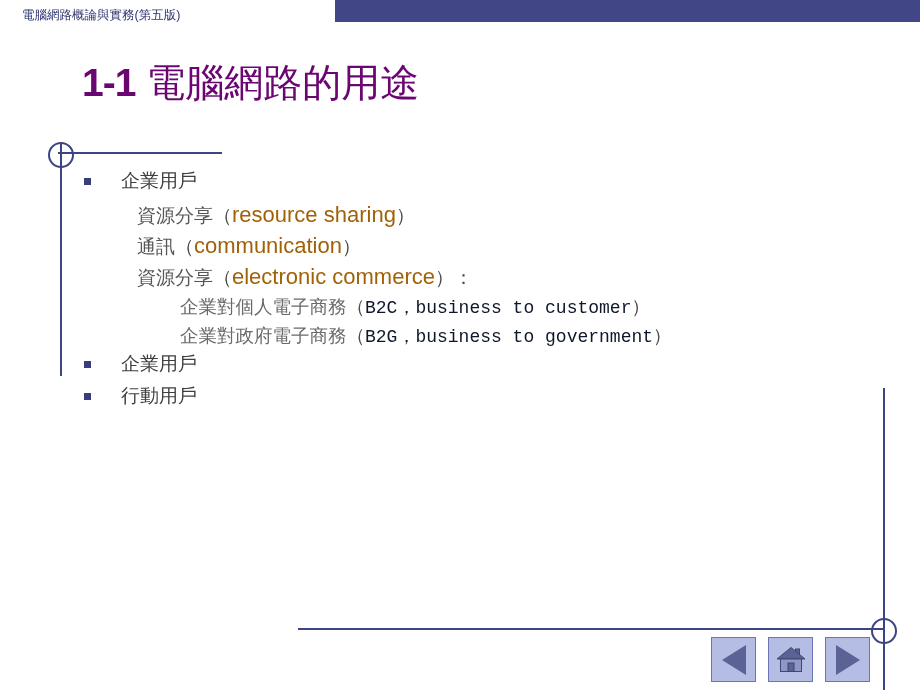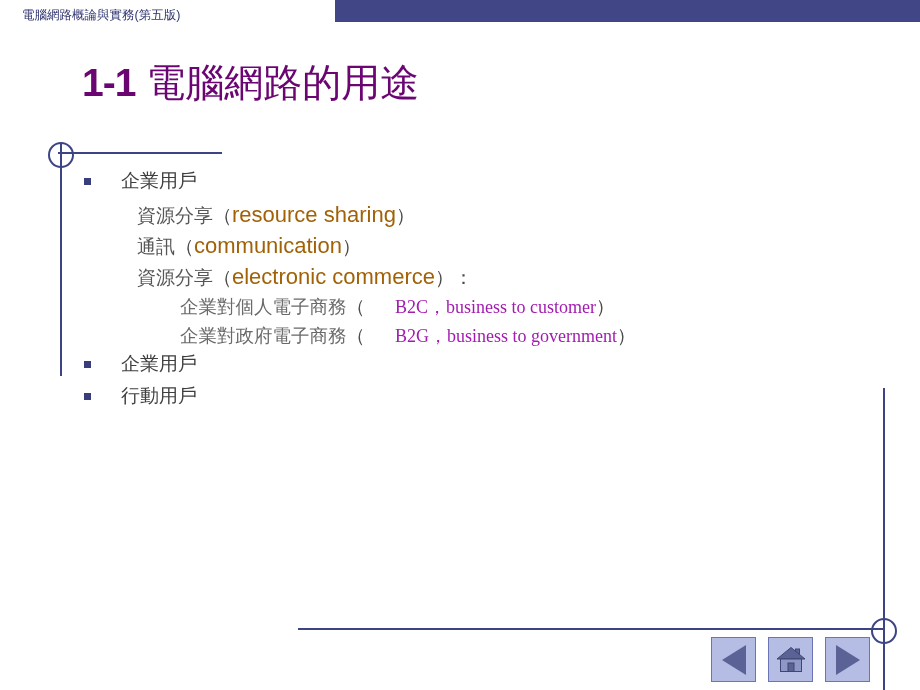--- a/index.html
+++ b/index.html
@@ -162,24 +162,23 @@
     font-size: 18.5px;
     line-height: 28px;
     white-space: nowrap;
     height: 28px;
   }
   .lvl3 .cjk {
     font-family: "DejaVu Serif", "Liberation Serif", serif;
     color: #6a6a6a;
   }
   .lvl3 .en {
-    font-family: Liberation Serif, serif;
-    color: #a21caf;
+    font-family: Liberation Mono, monospace;
+    color: #0f172a;
     font-size: 18px;
-    margin-left: 30px;
   }
   .paren {
     font-family: "DejaVu Serif", "Liberation Serif", serif;
     color: #4a4a4a;
   }
 
   
   .navbar {
     position: absolute;
     left: 711px;

